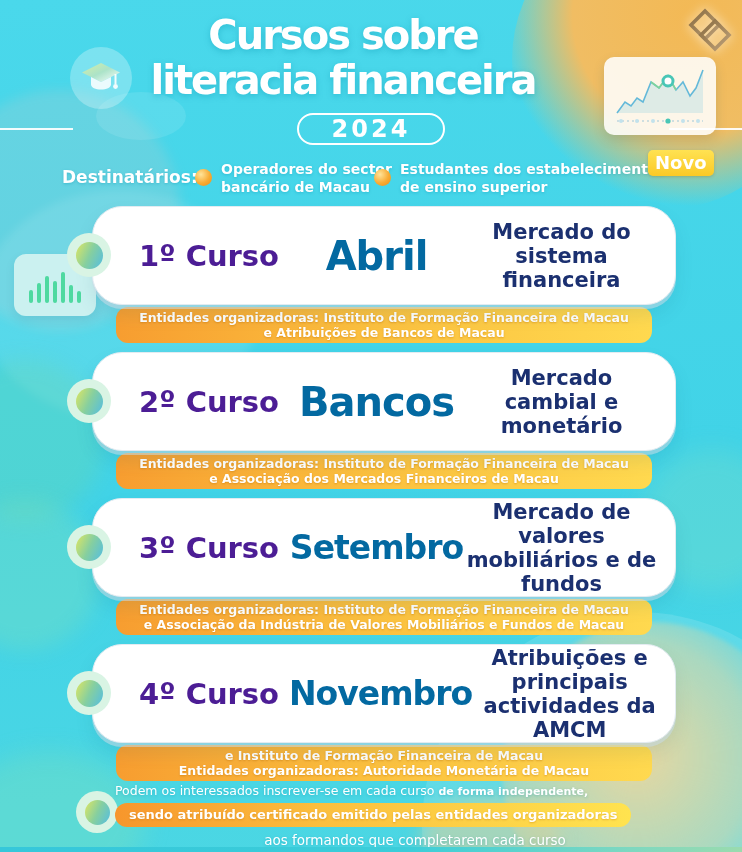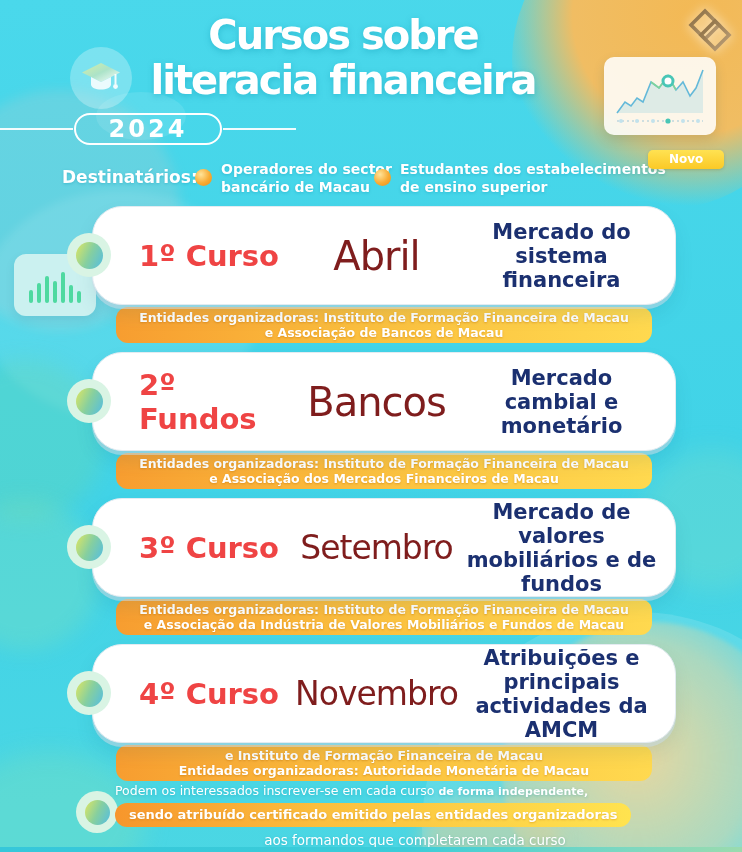--- a/index.html
+++ b/index.html
@@ -24,41 +24,41 @@
   .b-green-bl{left:-45px;bottom:-40px;width:190px;height:140px;background:rgba(160,230,160,0.22);filter:blur(12px);}
   
   .cap-badge{position:absolute;left:70px;top:47px;width:62px;height:62px;border-radius:50%;
     background:rgba(255,255,255,0.28);display:flex;align-items:center;justify-content:center;}
   .cap-halo{position:absolute;left:96px;top:92px;width:90px;height:48px;border-radius:50%;
     background:rgba(255,255,255,0.10);}
   .title{position:absolute;left:0;top:12px;width:686px;text-align:center;color:#fff;font-weight:bold;
     text-shadow:0 2px 6px rgba(0,140,170,0.35);}
   .title .l1{font-size:40px;line-height:46px;letter-spacing:-2px;}
   .title .l2{font-size:40px;line-height:44px;letter-spacing:-2px;}
-  .year-row{position:absolute;left:0;top:113px;width:742px;display:flex;align-items:center;justify-content:flex-start;}
+  .year-row{position:absolute;left:0;top:113px;width:742px;display:flex;align-items:center;justify-content:space-between;}
   .year-line{width:73px;height:2px;background:rgba(255,255,255,0.92);}
   .year-pill{margin:0 1px;min-width:148px;height:32px;border:2.5px solid #fff;border-radius:19px;
     display:flex;align-items:center;justify-content:center;color:#fff;font-weight:bold;font-size:24px;
     letter-spacing:3px;box-sizing:border-box;}
   .chart-card{position:absolute;left:604px;top:57px;width:112px;height:78px;border-radius:10px;
     background:rgba(255,255,255,0.86);box-shadow:0 5px 12px rgba(0,80,110,0.15);
     display:flex;align-items:center;justify-content:center;}
   .logo{position:absolute;left:686px;top:6px;width:48px;height:48px;
     filter:drop-shadow(0 0 6px rgba(255,255,255,0.85));}
   
   .aud-label{position:absolute;left:62px;top:167px;color:#fff;font-weight:bold;font-size:17px;
     text-shadow:0 1px 3px rgba(0,140,170,0.35);}
   .aud-item{position:absolute;display:flex;gap:9px;color:#fff;font-weight:bold;font-size:14px;
     line-height:18px;text-shadow:0 1px 3px rgba(0,140,170,0.35);}
   .aud-item.i1{left:195px;top:160px;}
   .aud-item.i2{left:374px;top:160px;}
   .aud-bullet{width:17px;height:17px;border-radius:50%;margin-top:9px;flex:0 0 auto;
     background:radial-gradient(circle at 35% 32%,#ffe49a 0%,#f8ab33 55%,#ef8d13 100%);}
   .novo-badge{position:absolute;left:648px;top:150px;z-index:5;background:linear-gradient(180deg,#ffe252,#fbc926);
-    color:#fff;font-weight:bold;font-size:12px;padding:2px 21px 3px;border-radius:5px;
+    color:#fff;font-weight:bold;font-size:18px;padding:2px 7px 3px;border-radius:5px;
     box-shadow:0 1px 3px rgba(120,90,0,0.25);}
   
   .bar-panel{position:absolute;left:14px;top:254px;width:82px;height:62px;border-radius:12px;
     background:rgba(228,248,244,0.78);box-shadow:0 4px 10px rgba(0,90,110,0.10);
     display:flex;align-items:flex-end;justify-content:center;gap:4px;padding-bottom:13px;box-sizing:border-box;}
   .bar{width:4px;border-radius:2px;background:#4ed9a0;}
   .bar:nth-child(1){height:13px}.bar:nth-child(2){height:20px}.bar:nth-child(3){height:27px}
   .bar:nth-child(4){height:22px}.bar:nth-child(5){height:31px}.bar:nth-child(6){height:18px}
   .bar:nth-child(7){height:12px}
   
@@ -70,22 +70,22 @@
     display:flex;align-items:center;z-index:2;}
   .course-banner{position:absolute;left:116px;top:101px;width:536px;height:36px;border-radius:12px;
     background:linear-gradient(90deg,#f79d30 0%,#fbbf3e 45%,#ffd94f 100%);
     display:flex;flex-direction:column;align-items:center;justify-content:center;
     color:#fff;font-weight:bold;font-size:12.5px;line-height:15px;text-align:center;
     text-shadow:0 1px 2px rgba(190,110,0,0.45);z-index:1;}
   .course-dot{position:absolute;left:67px;top:27px;width:44px;height:44px;border-radius:50%;
     background:#d9f4e4;display:flex;align-items:center;justify-content:center;z-index:3;}
   .dot-inner{width:27px;height:27px;border-radius:50%;
     background:linear-gradient(115deg,#d6e468 5%,#86cf9f 50%,#58bfdc 95%);}
-  .num{margin-left:46px;width:150px;font-size:29px;font-weight:bold;color:#ef4444;flex:0 0 auto;}
-  .month{flex:1;text-align:center;font-weight:normal;color:#7f1d1d;letter-spacing:-1px;}
+  .num{margin-left:46px;width:150px;font-size:29px;font-weight:bold;color:#4c1d95;flex:0 0 auto;}
+  .month{flex:1;text-align:center;font-weight:bold;color:#0369a1;letter-spacing:-1px;}
   .course-row:nth-child(1) .month,.course-row:nth-child(2) .month{font-size:40px;}
   .course-row:nth-child(3) .month,.course-row:nth-child(4) .month{font-size:33px;}
   .topic{width:195px;margin-right:16px;flex:0 0 auto;text-align:center;
     font-size:21px;line-height:24px;font-weight:bold;color:#1b3070;}
   
   .footer{position:absolute;left:0;top:781px;width:742px;z-index:2;color:#fff;}
   .footer-dot{position:absolute;left:76px;top:10px;width:42px;height:42px;border-radius:50%;
     background:#d9f4e4;display:flex;align-items:center;justify-content:center;}
   .footer-dot .dot-inner{width:25px;height:25px;}
   .footer-text{position:absolute;left:115px;top:2px;width:600px;}
@@ -203,39 +203,39 @@
     <div class="bar"></div>
     <div class="bar"></div>
     <div class="bar"></div>
   </div>
 
   <div class="courses">
 
     <div class="course-row">
       <div class="course-banner">
         <div>Entidades organizadoras: Instituto de Formação Financeira de Macau</div>
-        <div>e Associação de Bancos de Macau</div>
+        <div>e Atribuições de Bancos de Macau</div>
       </div>
       <div class="course-card">
         <div class="num">1º Curso</div>
         <div class="month">Abril</div>
         <div class="topic">Mercado do sistema financeira</div>
       </div>
       <div class="course-dot">
           <div class="dot-inner"></div>
         </div>
     </div>
 
     <div class="course-row">
       <div class="course-banner">
         <div>Entidades organizadoras: Instituto de Formação Financeira de Macau</div>
         <div>e Associação dos Mercados Financeiros de Macau</div>
       </div>
       <div class="course-card">
-        <div class="num">2º Fundos</div>
+        <div class="num">2º Curso</div>
         <div class="month">Bancos</div>
         <div class="topic">Mercado cambial e monetário</div>
       </div>
       <div class="course-dot">
           <div class="dot-inner"></div>
         </div>
     </div>
 
     <div class="course-row">
       <div class="course-banner">

